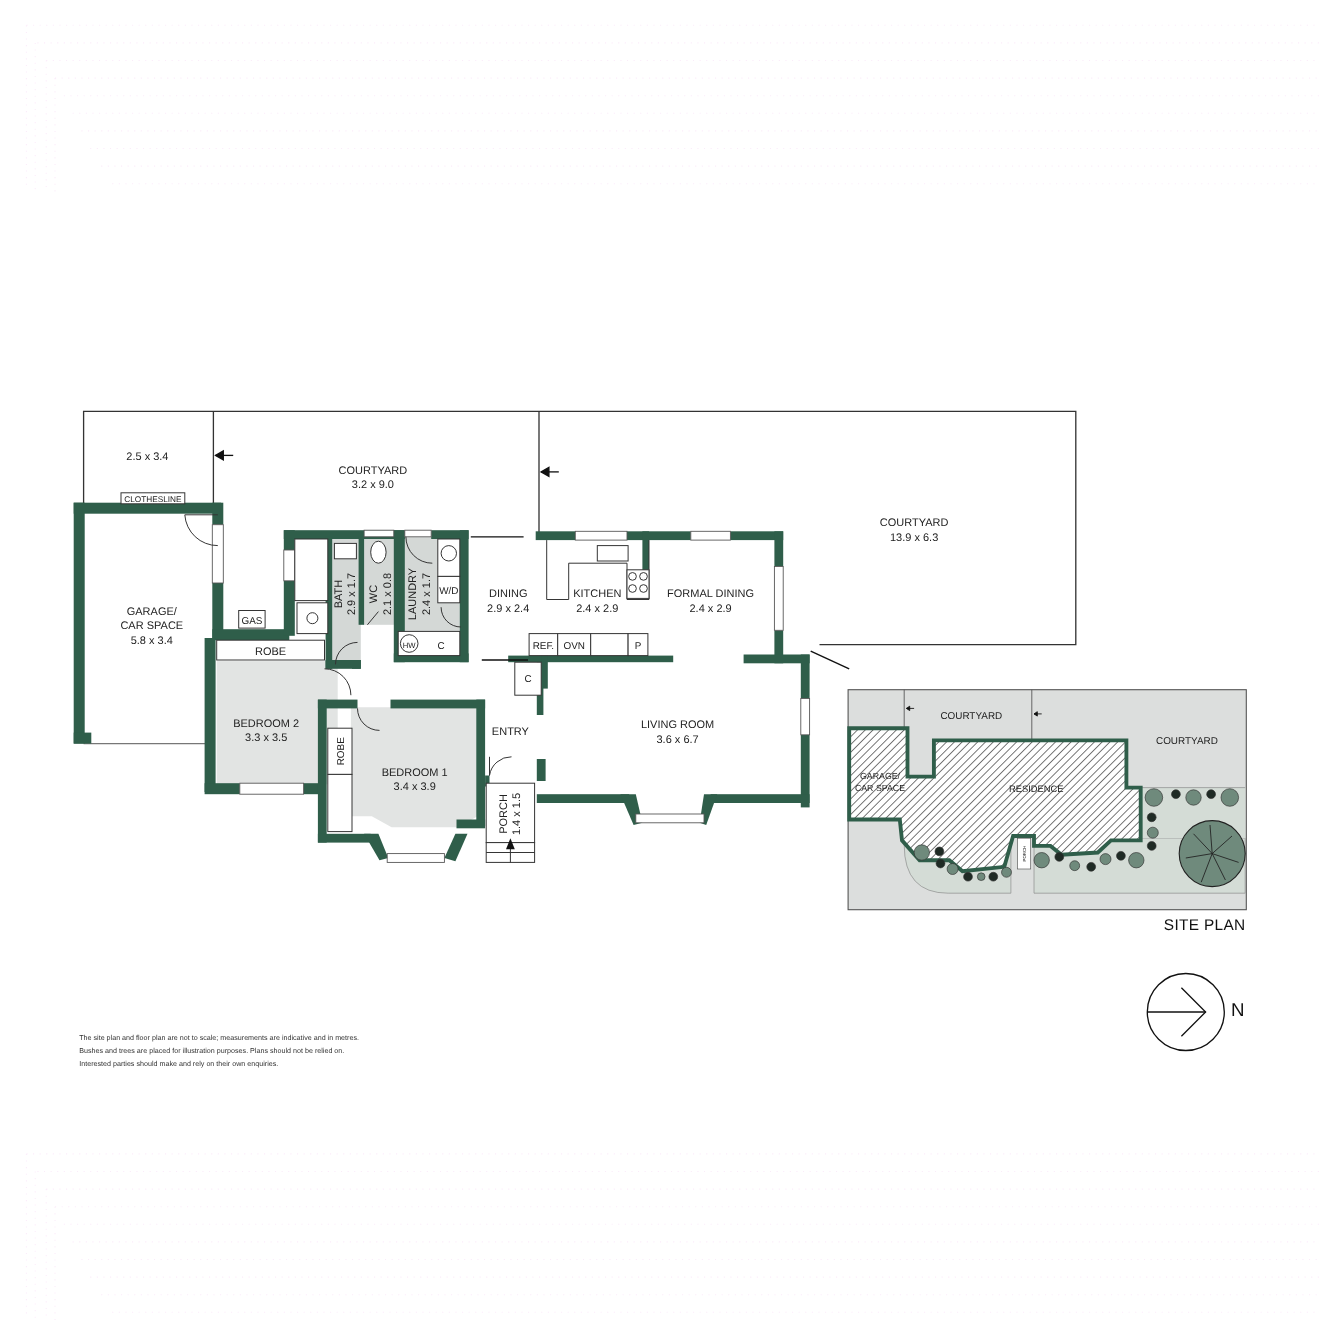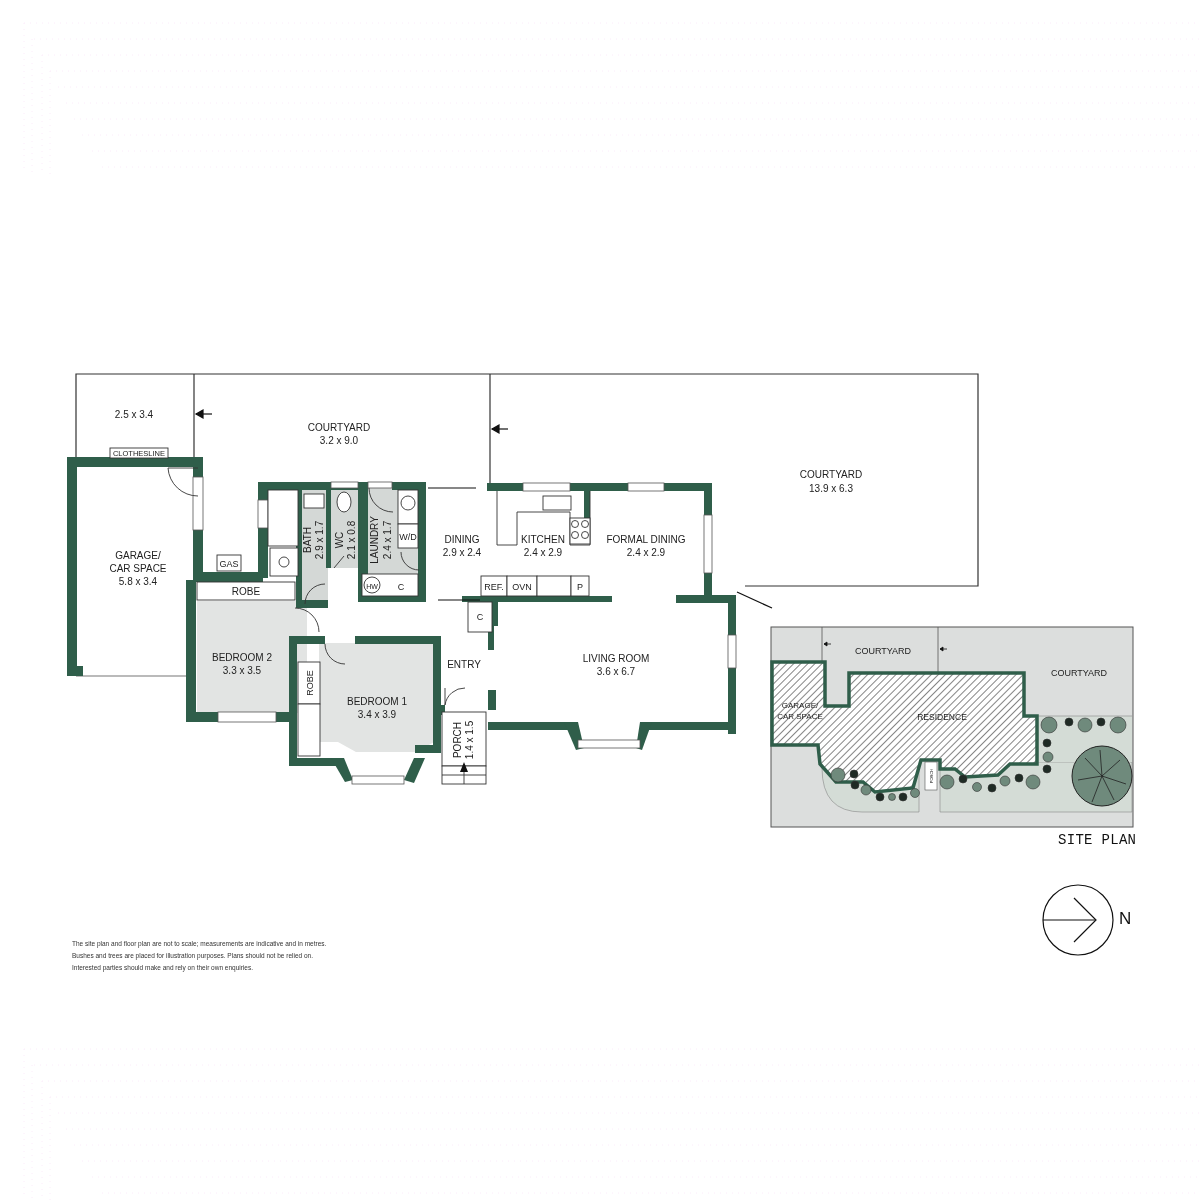--- a/index.html
+++ b/index.html
@@ -7,21 +7,21 @@
          font-family: "Liberation Sans", sans-serif; }
   .wm { position: absolute; left: 22px; right: 0; height: 160px; opacity: 0.35; }
   .wm-top { top: 20px; }
   .wm-bot { top: 1046px; }
   svg text { font-family: "Liberation Sans", sans-serif; fill: #222; }
   .lbl { font-size: 10px; }
   .lbl-sm { font-size: 9px; }
   .site-lbl { font-size: 9px; fill: #222; }
   #plan { position: absolute; left: 0; top: 0; }
   .disclaimer { position: absolute; left: 72px; top: 938px; font-size: 6.5px; line-height: 12px; color: #333; }
-  .site-title { position: absolute; left: 1058px; top: 832px; font-size: 14px; color: #111; letter-spacing: 0.3px; font-family: Liberation Mono, monospace; }
+  .site-title { position: absolute; left: 1058px; top: 832px; font-size: 14px; color: #111; letter-spacing: 0.3px; }
   .north-n { position: absolute; left: 1119px; top: 909px; font-size: 17px; color: #111; }
 </style>
 </head>
 <body>
 
 <svg class="wm wm-top" width="1178" height="160" viewBox="0 0 1178 160">
   <g stroke="#f3c9f0" stroke-width="1" stroke-dasharray="1 5" fill="none">
     <path d="M2 3 H1178"></path>
       <path d="M12 19 H1178"></path>
       <path d="M20 35 H1178"></path>

